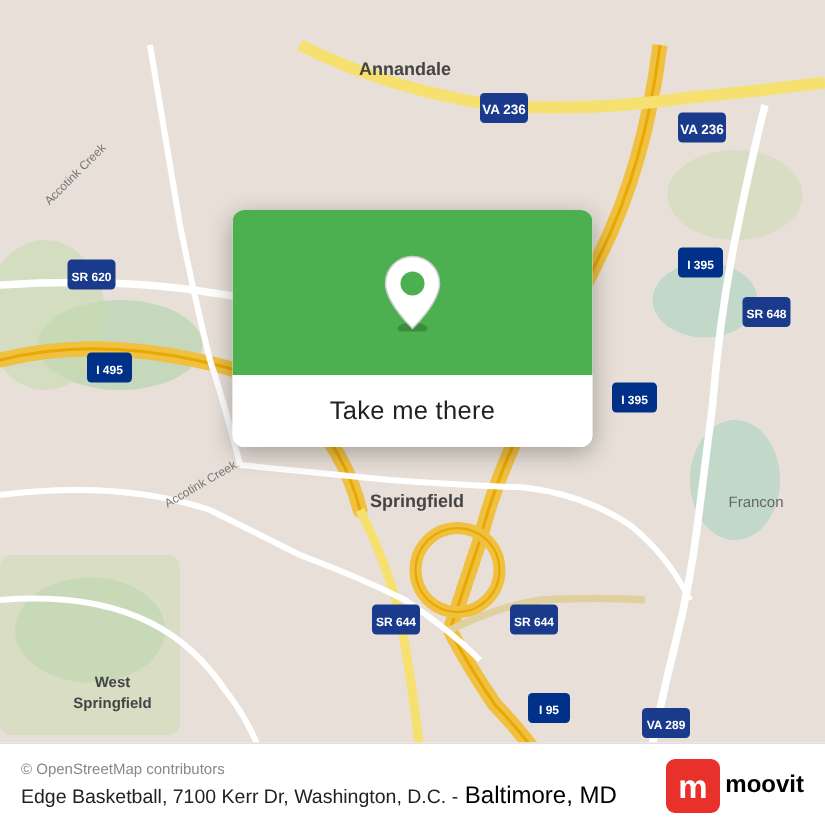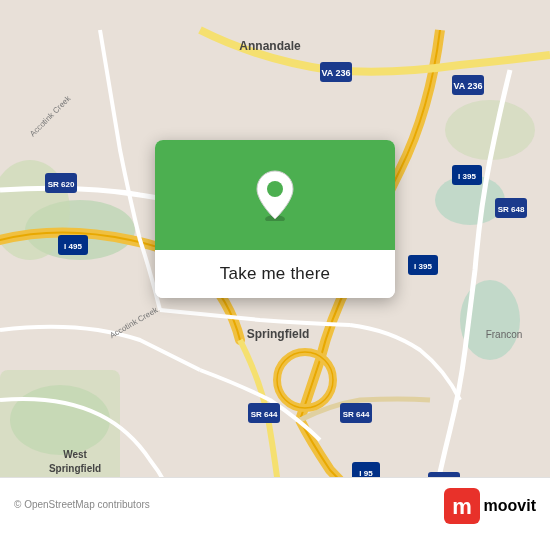--- a/index.html
+++ b/index.html
@@ -79,21 +79,21 @@
       letter-spacing: 0.2px;
     }
 
     
     #bottom-bar {
       position: absolute;
       bottom: 0;
       left: 0;
       width: 100%;
       background: white;
-      padding: 10px 14px 26px 14px;
+      padding: 10px 14px 8px 14px;
       display: flex;
       align-items: center;
       justify-content: space-between;
       z-index: 10;
       border-top: 1px solid #e0e0e0;
     }
 
     #bottom-left {
       display: flex;
       flex-direction: column;
@@ -224,20 +224,24 @@
         <path d="M22 2 C12 2 4 10 4 20 C4 33 22 50 22 50 C22 50 40 33 40 20 C40 10 32 2 22 2 Z" fill="white" stroke="#ccc" stroke-width="1"></path>
         <circle cx="22" cy="20" r="8" fill="#4CAF50"></circle>
       </svg>
     </div>
     <button id="card-button">Take me there</button>
   </div>
 
   <div id="bottom-bar">
     <div id="bottom-left">
       <span id="copyright-text">© OpenStreetMap contributors</span>
+      <div>
+        <span id="location-text">Edge Basketball, 7100 Kerr Dr, Washington, D.C. -</span>
+        <span>Baltimore, MD</span>
+      </div>
     </div>
     <div id="moovit-logo">
 
       <svg id="moovit-icon" viewBox="0 0 36 36" xmlns="http://www.w3.org/2000/svg">
         <rect width="36" height="36" rx="6" fill="#e8312a"></rect>
         <text x="18" y="26" text-anchor="middle" fill="white" font-size="22" font-weight="bold">m</text>
       </svg>
       <span id="moovit-text" style="color:#000000; font-weight:bold; font-size:16px;">moovit</span>
     </div>
   </div>

